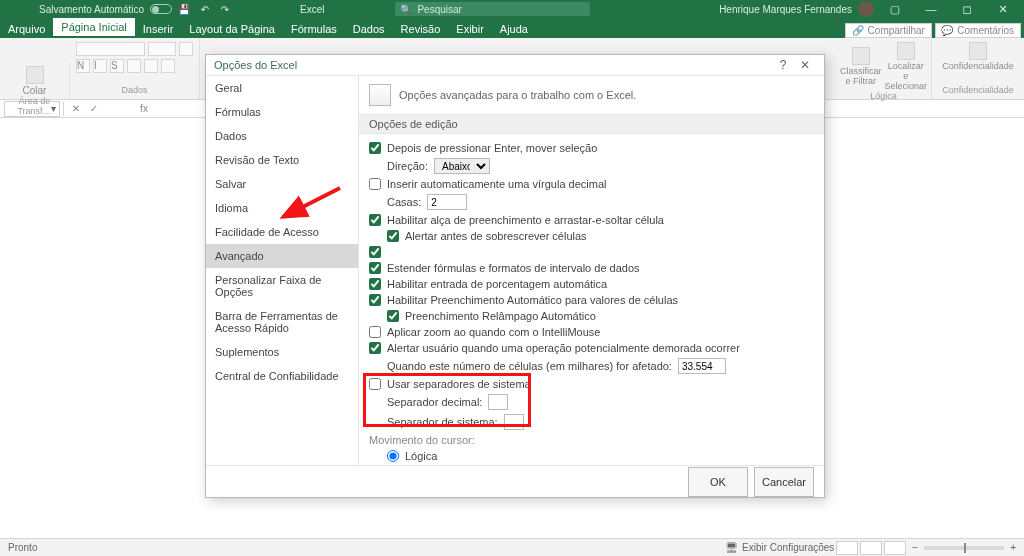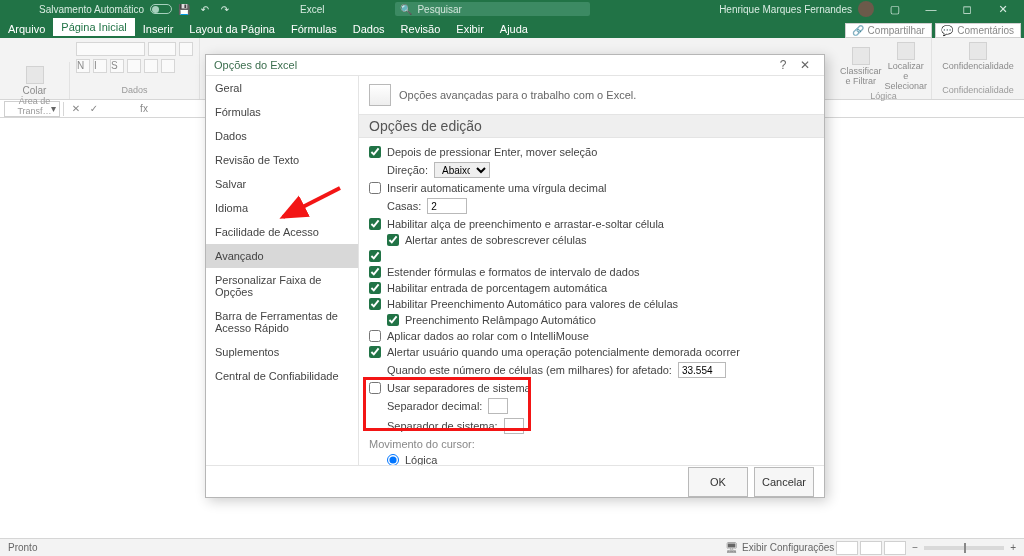--- a/index.html
+++ b/index.html
@@ -41,21 +41,21 @@
   .dialog .dtitle { height:20px; display:flex; align-items:center; padding:0 8px; color:#3b6e4e; font-size:11px; }
   .dialog .dtitle .sp { flex:1; }
   .dialog .dtitle .dbtn { width:22px; text-align:center; color:#666; font-size:12px; }
   .dialog .body { flex:1; display:flex; border-top:1px solid #e4e4e4; min-height:0; }
   .dialog .cats { width:153px; border-right:1px solid #e4e4e4; overflow:hidden; }
   .dialog .cat { padding:6px 9px; color:#444; cursor:pointer; font-size:11px; }
   .dialog .cat.sel { background:#d8d8d8; }
   .dialog .pane { flex:1; display:flex; flex-direction:column; min-height:0;}
   .dialog .phead { display:flex; align-items:center; gap:8px; padding:8px 10px; color:#666;}
   .dialog .phead .pico { width:22px; height:22px; border:1px solid #b9b9b9; background:linear-gradient(#fff,#eee); }
-  .dialog .psec { background:#efefef; color:#555; padding:3px 10px; font-size:14px; border-top:1px solid #e4e4e4; border-bottom:1px solid #e4e4e4; }
+  .dialog .psec { background:#efefef; color:#555; padding:3px 10px; font-size:11px; border-top:1px solid #e4e4e4; border-bottom:1px solid #e4e4e4; }
   .dialog .plist { flex:1; overflow:auto; padding:6px 10px 6px 10px; position:relative; }
   .dialog .plist::-webkit-scrollbar{width:14px;} .dialog .plist::-webkit-scrollbar-thumb{background:#cfcfcf;} .dialog .plist::-webkit-scrollbar-track{background:#f2f2f2;}
   .opt { display:flex; align-items:center; gap:6px; padding:2px 0; color:#444; }
   .opt.ind1 { padding-left:18px; }
   .opt input[type=checkbox]{ width:12px; height:12px; accent-color:#217346;}
   .opt input[type=radio]{ width:12px; height:12px; }
   .opt .fld { border:1px solid #b9b9b9; height:16px; width:56px; font-size:10px; padding:0 3px; }
   .opt .tiny { width:20px; }
   .redbox { position:absolute; border:3px solid #f31515; pointer-events:none; }
   .dialog .dbuttons { height:32px; border-top:1px solid #e4e4e4; display:flex; justify-content:flex-end; align-items:center; gap:6px; padding-right:10px; }
@@ -245,21 +245,21 @@
         <div class="opt">
             <input type="checkbox" checked="" style="">
             <span>Habilitar Preenchimento Automático para valores de células</span>
           </div>
         <div class="opt ind1">
             <input type="checkbox" checked="" style="">
             <span>Preenchimento Relâmpago Automático</span>
           </div>
         <div class="opt">
             <input type="checkbox" style="">
-            <span>Aplicar dados ao rolar com o IntelliMouse</span>
+            <span>Aplicar zoom ao quando com o IntelliMouse</span>
           </div>
         <div class="opt">
             <input type="checkbox" checked="" style="">
             <span>Alertar usuário quando uma operação potencialmente demorada ocorrer</span>
           </div>
         <div class="opt ind1">
             <span>Quando este número de células (em milhares) for afetado:</span>
             <input class="fld" style="width: 48px;" value="33.554">
           </div>
 

